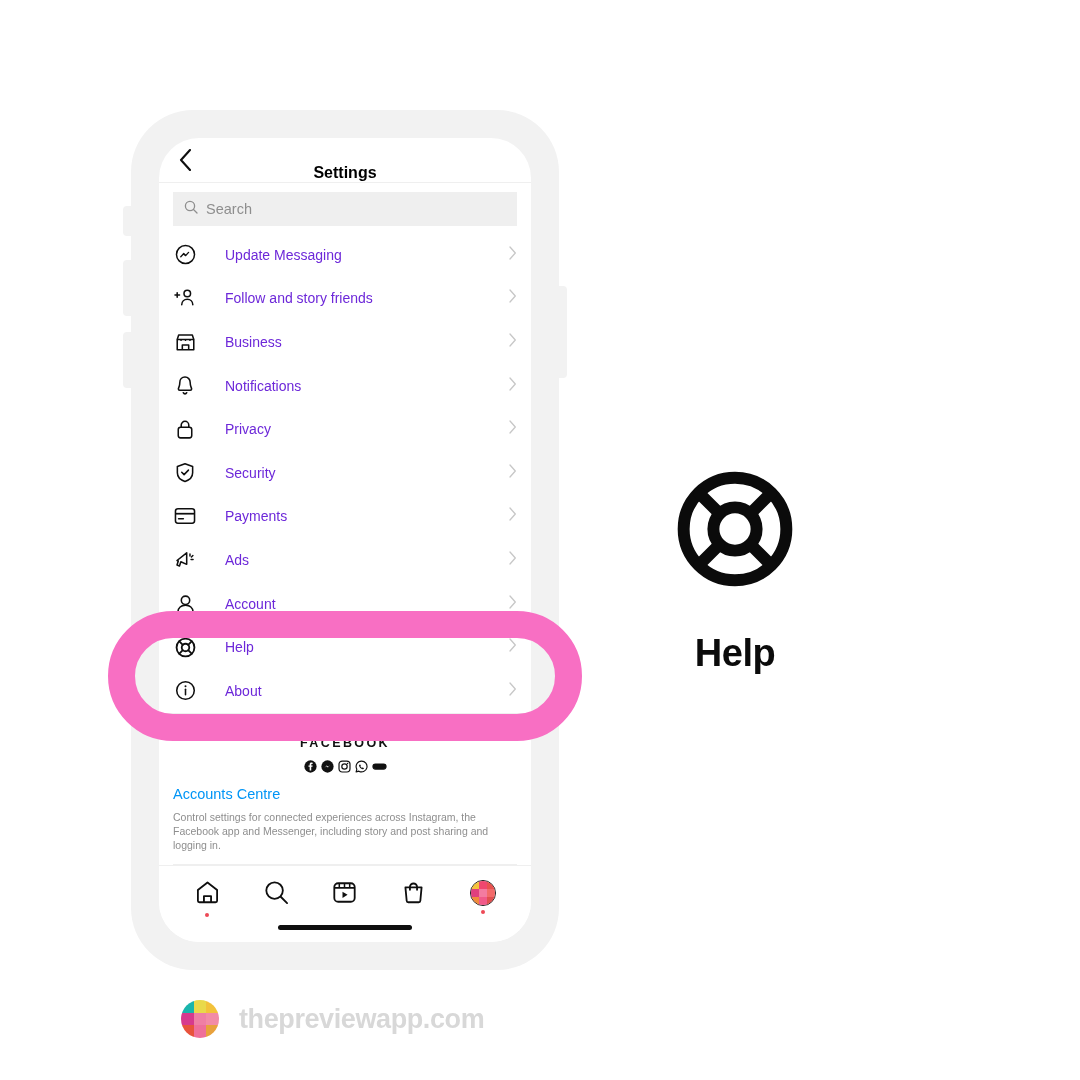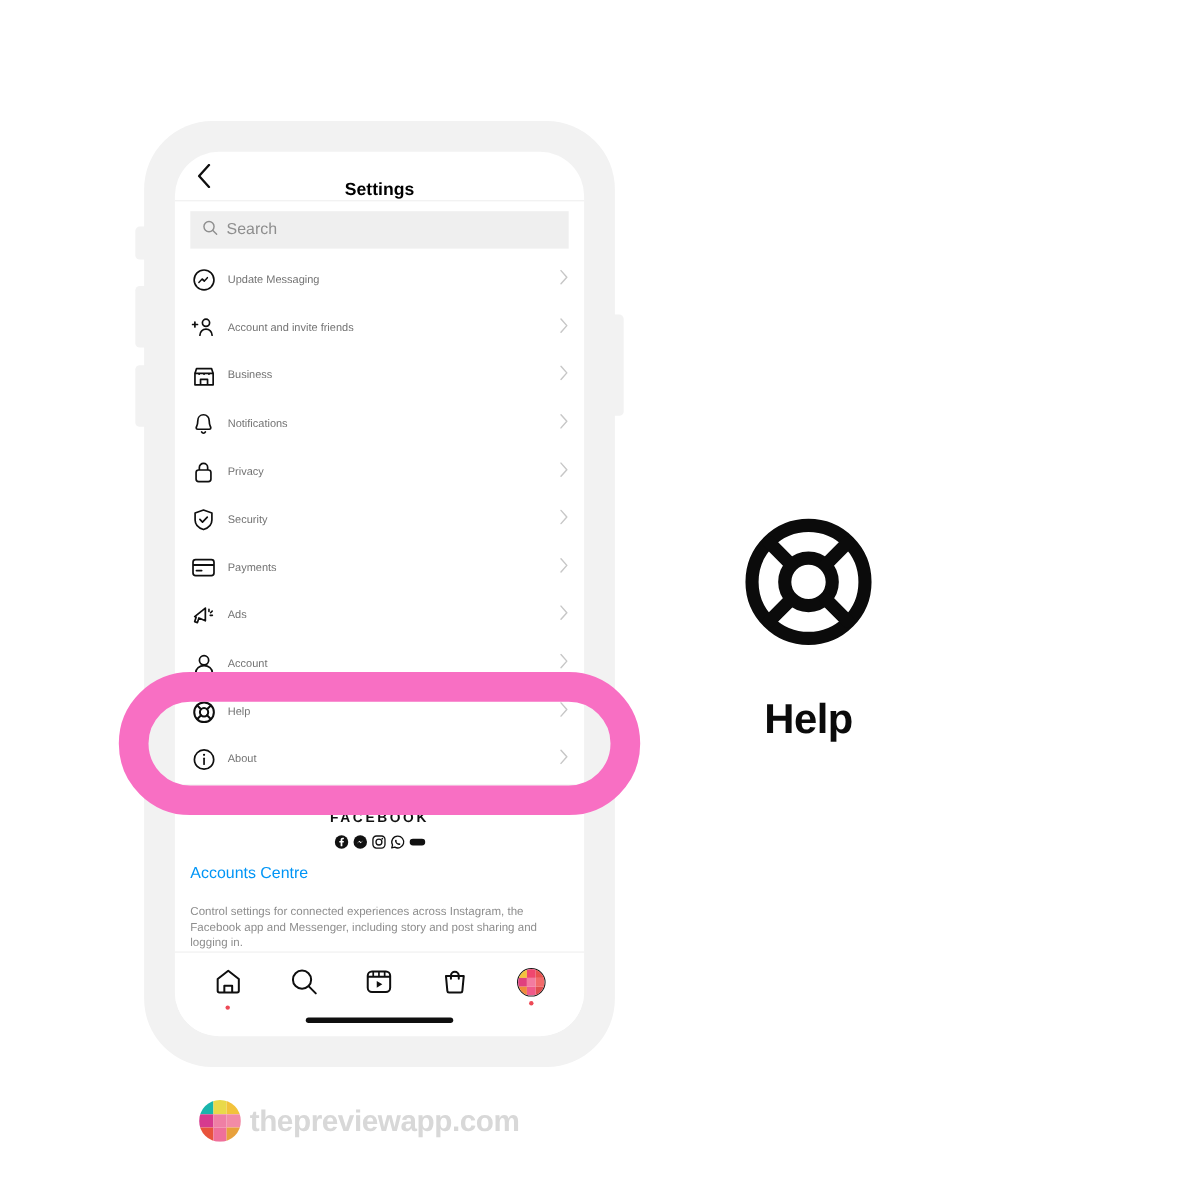--- a/index.html
+++ b/index.html
@@ -116,37 +116,37 @@
     position:relative;
     cursor:pointer;
     background:#fff;
   }
   .srow .ico{
     width:24px;height:24px;flex:0 0 24px;
     display:flex;align-items:center;justify-content:center;
     margin-right:10px;
   }
   .srow .lbl{
-    font-size:10px;color:#737373;
+    font-size:14px;color:#6d28d9;margin-left:18px;
   }
   .srow .chev{
     margin-left:auto;color:#c7c7c7;
   }
 
   
   #fb-sep{height:10px;background:#fafafa;border-top:1px solid #efefef;}
   #fb-block{padding:12px 14px 10px;}
   #fb-head{display:flex;align-items:center;gap:9px;flex-direction:column;}
   #fb-word{font-size:12.5px;font-weight:bold;letter-spacing:2.4px;color:#111;}
   #fb-icons{display:flex;align-items:center;gap:4px;}
   #accounts-centre{
     margin-top:9px;font-size:14.5px;color:#0095f6;cursor:pointer;
   }
   #fb-desc{
-    margin-top:20px;font-size:10.5px;line-height:14px;color:#8e8e8e;max-width:348px;
+    margin-top:8px;font-size:10.5px;line-height:14px;color:#8e8e8e;max-width:348px;
   }
   #fb-bottom-rule{margin:12px 0 0;height:1px;background:#efefef;}
 
   
   #tab-bar{
     position:absolute;left:0;right:0;bottom:0;height:76px;background:#fff;
     border-top:1px solid #efefef;
   }
   #tab-icons{
     display:flex;align-items:flex-start;justify-content:space-around;
@@ -183,21 +183,21 @@
     position:absolute; left:660px; top:468px; width:150px;
     display:flex;flex-direction:column;align-items:center;
   }
   #callout-label{
     margin-top:38px;font-size:38px;font-weight:bold;color:#0b0b0b;letter-spacing:-.5px;
   }
 
   
   #watermark{
     position:absolute;left:181px;top:1000px;
-    display:flex;align-items:center;gap:8px;justify-content:center;
+    display:flex;align-items:center;gap:20px;justify-content:center;
   }
   #wm-logo{
     width:38px;height:38px;border-radius:50%;overflow:hidden;
     display:grid;grid-template-columns:repeat(3,1fr);grid-template-rows:repeat(3,1fr);
   }
   #wm-logo span{display:block;}
   #wm-text{font-size:27px;font-weight:bold;color:#d8d8d8;letter-spacing:-.4px;}
 </style>
 </head>
 <body>
@@ -248,21 +248,21 @@
       </div>
 
       <div class="srow">
         <span class="ico">
           <svg width="22" height="20" viewBox="0 0 24 22">
               <circle cx="14.5" cy="6" r="3.6" stroke="#0f0f0f" stroke-width="1.7" fill="none"></circle>
               <path d="M8.4 18.4c0-3.6 2.8-6 6.1-6s6.1 2.4 6.1 6" stroke="#0f0f0f" stroke-width="1.7" fill="none" stroke-linecap="round"></path>
               <path d="M3.4 5.2v5M1 7.7h5" stroke="#0f0f0f" stroke-width="1.7" stroke-linecap="round"></path>
             </svg>
         </span>
-        <span class="lbl">Account and invite friends</span>
+        <span class="lbl">Follow and story friends</span>
         <span class="chev"><svg width="8" height="14" viewBox="0 0 8 14">
               <path d="M1 1l5.3 6L1 13" stroke="#c7c7c7" stroke-width="1.3" fill="none" stroke-linecap="round" stroke-linejoin="round"></path>
             </svg></span>
       </div>
 
       <div class="srow">
         <span class="ico">
           <svg width="21" height="20" viewBox="0 0 23 22">
               <path d="M2.4 8.2h18.2v11.4H2.4z" stroke="#0f0f0f" stroke-width="1.7" fill="none" stroke-linejoin="round"></path>
               <path d="M2.4 8.2 4 3.4h15l1.6 4.8" stroke="#0f0f0f" stroke-width="1.7" fill="none" stroke-linejoin="round"></path>

